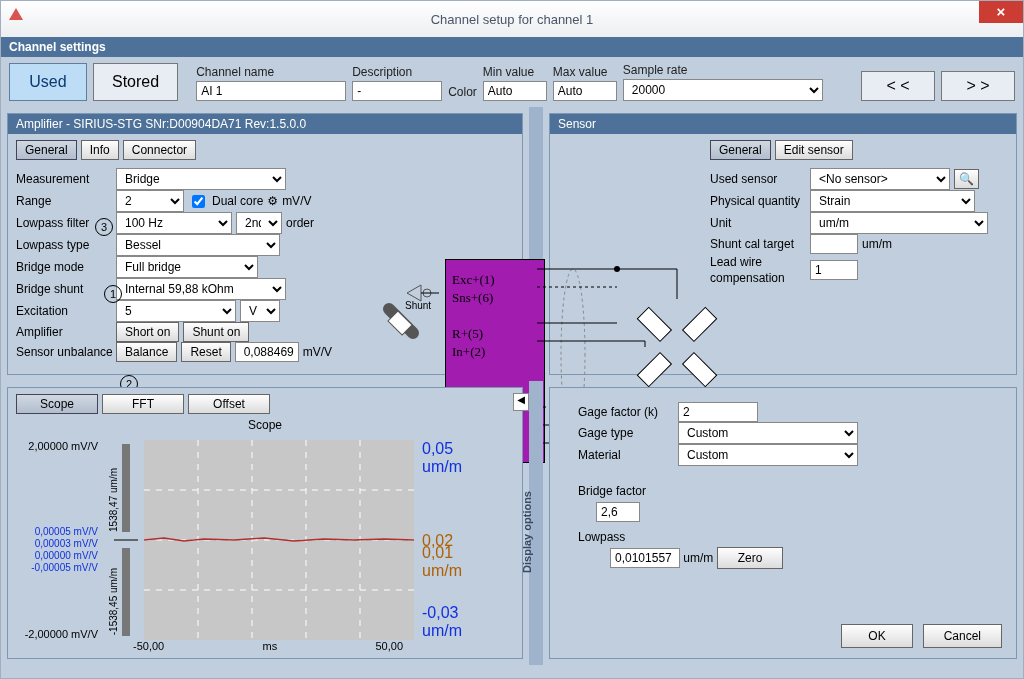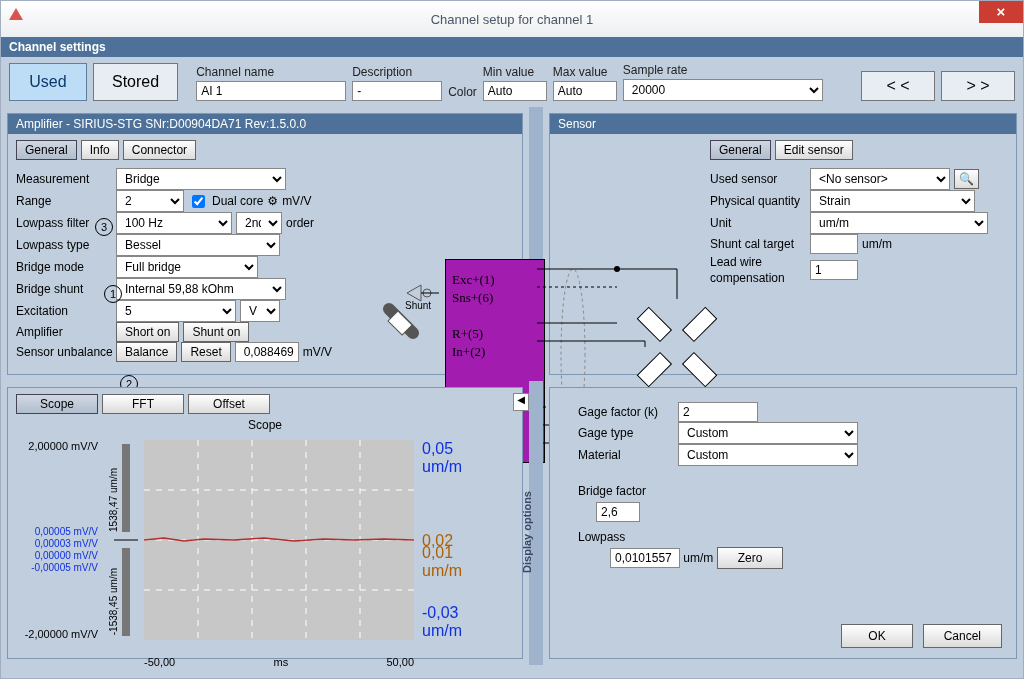--- a/index.html
+++ b/index.html
@@ -240,21 +240,21 @@
                   <line x1="0" y1="100" x2="270" y2="100"></line>
                   <line x1="0" y1="150" x2="270" y2="150"></line>
                 <line x1="54" y1="0" x2="54" y2="200"></line>
                   <line x1="108" y1="0" x2="108" y2="200"></line>
                   <line x1="162" y1="0" x2="162" y2="200"></line>
                   <line x1="216" y1="0" x2="216" y2="200"></line>
               </g>
               <polyline points="0,100 20,98 40,101 60,99 90,100 120,98 150,101 180,99 210,100 240,99 270,100" stroke="#b03030" fill="none" stroke-width="1.4"></polyline>
             </svg>
           </div>
-          <div style="display:flex;justify-content:space-between;width:270px;margin-left:38px;font-size:11px;padding-top:16px">
+          <div style="display:flex;justify-content:space-between;width:270px;margin-left:27px;font-size:11px;padding-top:0">
             <span>-50,00</span>
             <span>ms</span>
             <span>50,00</span>
           </div>
         </div>
         <div style="width:70px;font-size:16px;position:relative;height:200px;color:#1030e0">
           <div style="position:absolute;top:0">0,05 um/m</div>
           <div style="position:absolute;top:92px;color:#b06000">0,02</div>
           <div style="position:absolute;top:104px;color:#b06000">0,01 um/m</div>
           <div style="position:absolute;bottom:0">-0,03 um/m</div>

